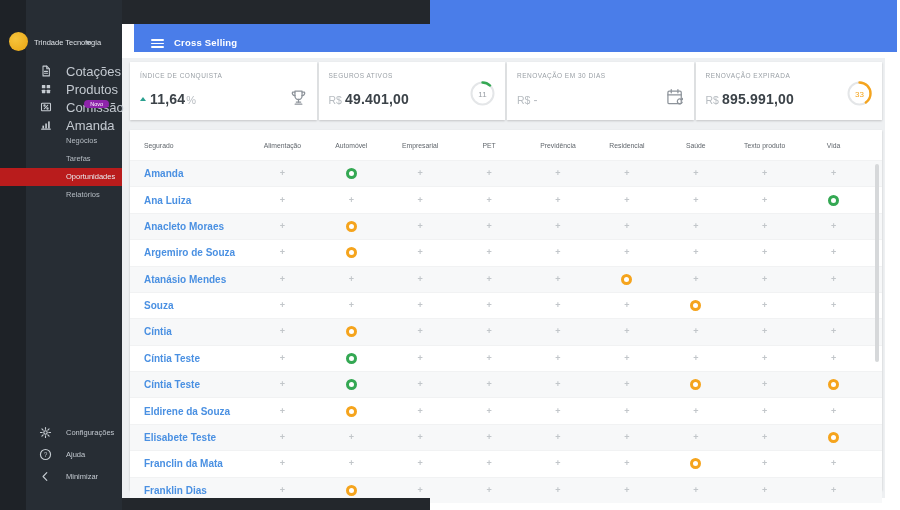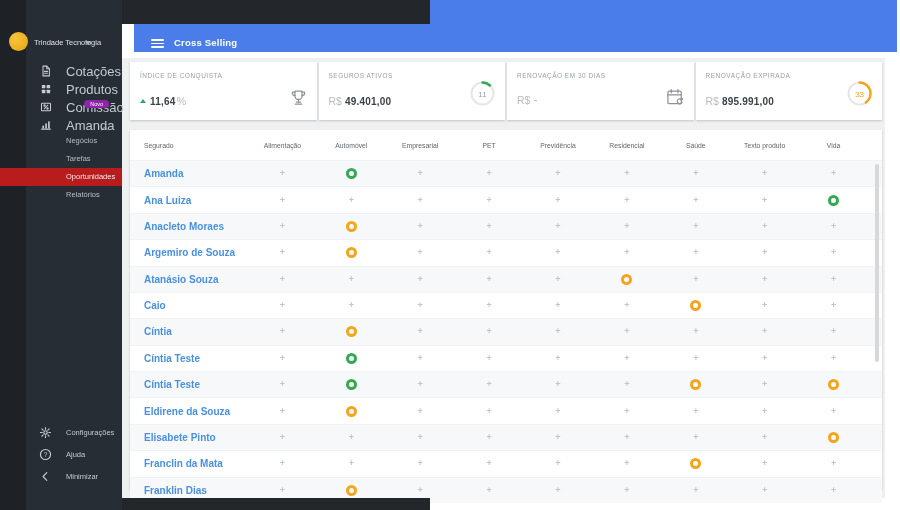--- a/index.html
+++ b/index.html
@@ -41,21 +41,21 @@
 
   
   .content{position:absolute;left:122px;top:58px;width:763px;height:440px;background:#eef0f2;z-index:1;}
   .cards{position:absolute;left:8px;top:4px;right:3px;height:58px;display:flex;gap:2px;}
   .card{flex:1;background:#fff;position:relative;box-shadow:0 1px 2px rgba(0,0,0,.18);}
   .card-label{position:absolute;left:10px;top:10px;font-size:6.5px;letter-spacing:.5px;color:#9aa0a6;}
   .card-valrow{position:absolute;left:10px;bottom:13px;display:flex;align-items:baseline;}
   .trend-up{width:0;height:0;border-left:3.5px solid transparent;border-right:3.5px solid transparent;
             border-bottom:4.5px solid #2aa08f;margin-right:4px;align-self:center;}
   .card-prefix{font-size:10.5px;color:#b7bcc1;margin-right:3px;}
-  .card-value{font-size:10px;font-weight:bold;color:#3b4248;letter-spacing:.2px;}
+  .card-value{font-size:14px;font-weight:bold;color:#3b4248;letter-spacing:.2px;}
   .card-value.muted{font-weight:normal;color:#b7bcc1;font-size:12px;}
   .card-suffix{font-size:11px;color:#b7bcc1;margin-left:1px;}
   .card-icon{position:absolute;right:9px;bottom:9px;}
 
   
   .table-card{position:absolute;left:8px;top:72px;right:3px;bottom:8px;background:#fff;
               box-shadow:0 1px 2px rgba(0,0,0,.18);}
   .t-grid{display:grid;grid-template-columns:118px repeat(9,1fr);}
   .t-head{height:30px;align-items:center;padding-right:14px;}
   .t-head .hcell{font-size:6.8px;color:#60666c;text-align:center;}
@@ -367,51 +367,51 @@
               <span class="plus">+</span>
             </div>
             <div class="t-cell">
               <span class="plus">+</span>
             </div>
             <div class="t-cell">
               <span class="plus">+</span>
             </div>
           </div>
           <div class="t-grid t-row">
-            <div class="t-name">Atanásio Souza</div>
-            <div class="t-cell">
-              <span class="plus">+</span>
-            </div>
-            <div class="t-cell">
-              <span class="plus">+</span>
-            </div>
-            <div class="t-cell">
-              <span class="plus">+</span>
-            </div>
-            <div class="t-cell">
-              <span class="plus">+</span>
-            </div>
-            <div class="t-cell">
-              <span class="plus">+</span>
-            </div>
-            <div class="t-cell">
-              <span class="donut" style="border-color:#f5a41d"></span>
-            </div>
-            <div class="t-cell">
-              <span class="plus">+</span>
-            </div>
-            <div class="t-cell">
-              <span class="plus">+</span>
-            </div>
-            <div class="t-cell">
-              <span class="plus">+</span>
-            </div>
-          </div>
-          <div class="t-grid t-row">
-            <div class="t-name">Caio</div>
+            <div class="t-name">Atanásio Mendes</div>
+            <div class="t-cell">
+              <span class="plus">+</span>
+            </div>
+            <div class="t-cell">
+              <span class="plus">+</span>
+            </div>
+            <div class="t-cell">
+              <span class="plus">+</span>
+            </div>
+            <div class="t-cell">
+              <span class="plus">+</span>
+            </div>
+            <div class="t-cell">
+              <span class="plus">+</span>
+            </div>
+            <div class="t-cell">
+              <span class="donut" style="border-color:#f5a41d"></span>
+            </div>
+            <div class="t-cell">
+              <span class="plus">+</span>
+            </div>
+            <div class="t-cell">
+              <span class="plus">+</span>
+            </div>
+            <div class="t-cell">
+              <span class="plus">+</span>
+            </div>
+          </div>
+          <div class="t-grid t-row">
+            <div class="t-name">Souza</div>
             <div class="t-cell">
               <span class="plus">+</span>
             </div>
             <div class="t-cell">
               <span class="plus">+</span>
             </div>
             <div class="t-cell">
               <span class="plus">+</span>
             </div>
             <div class="t-cell">
@@ -547,21 +547,21 @@
               <span class="plus">+</span>
             </div>
             <div class="t-cell">
               <span class="plus">+</span>
             </div>
             <div class="t-cell">
               <span class="plus">+</span>
             </div>
           </div>
           <div class="t-grid t-row">
-            <div class="t-name">Elisabete Pinto</div>
+            <div class="t-name">Elisabete Teste</div>
             <div class="t-cell">
               <span class="plus">+</span>
             </div>
             <div class="t-cell">
               <span class="plus">+</span>
             </div>
             <div class="t-cell">
               <span class="plus">+</span>
             </div>
             <div class="t-cell">

